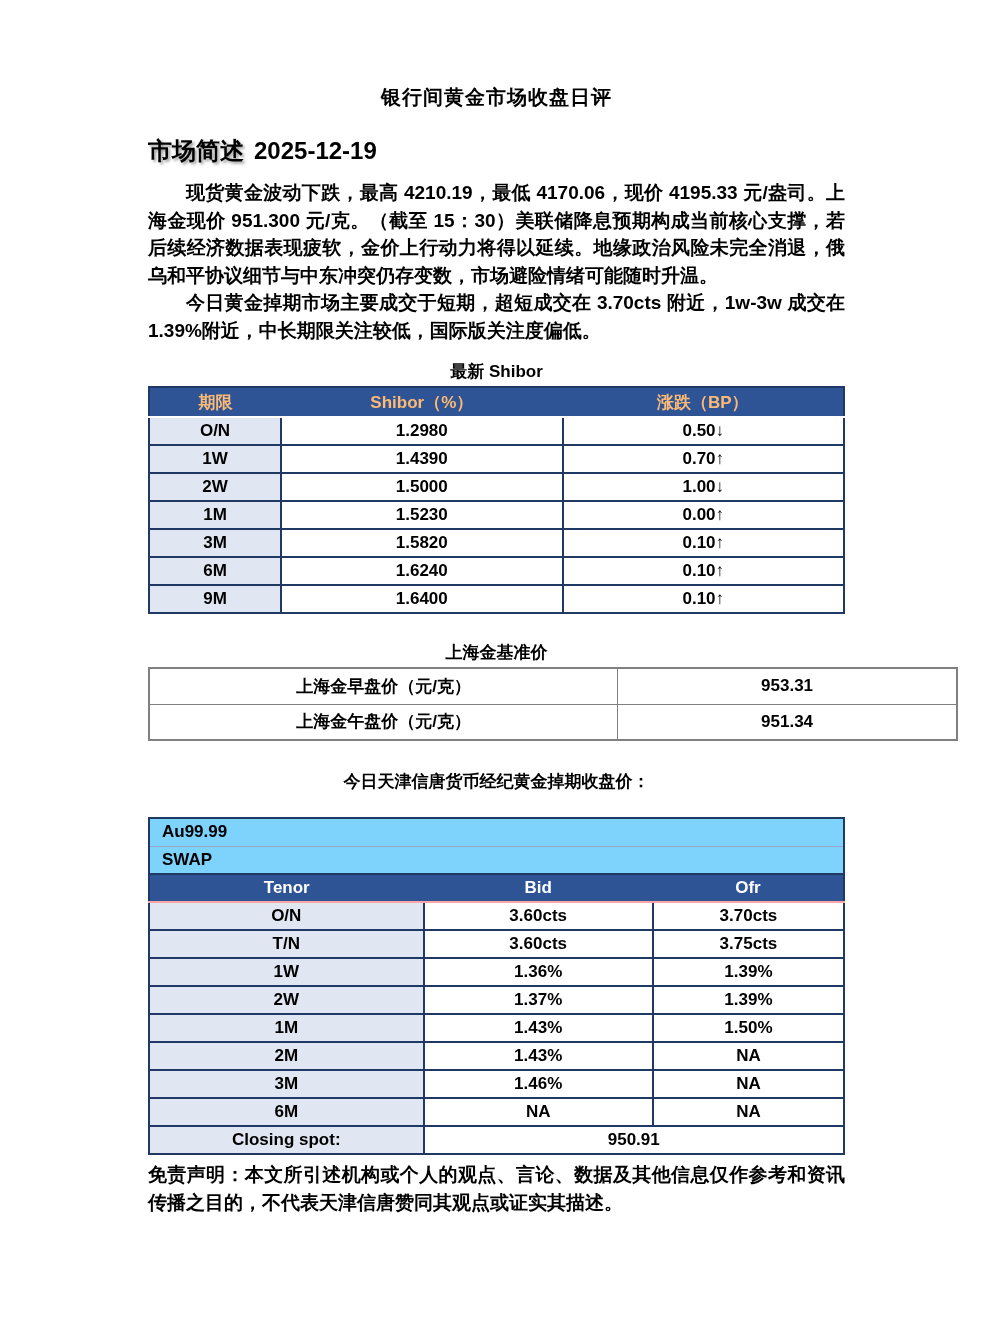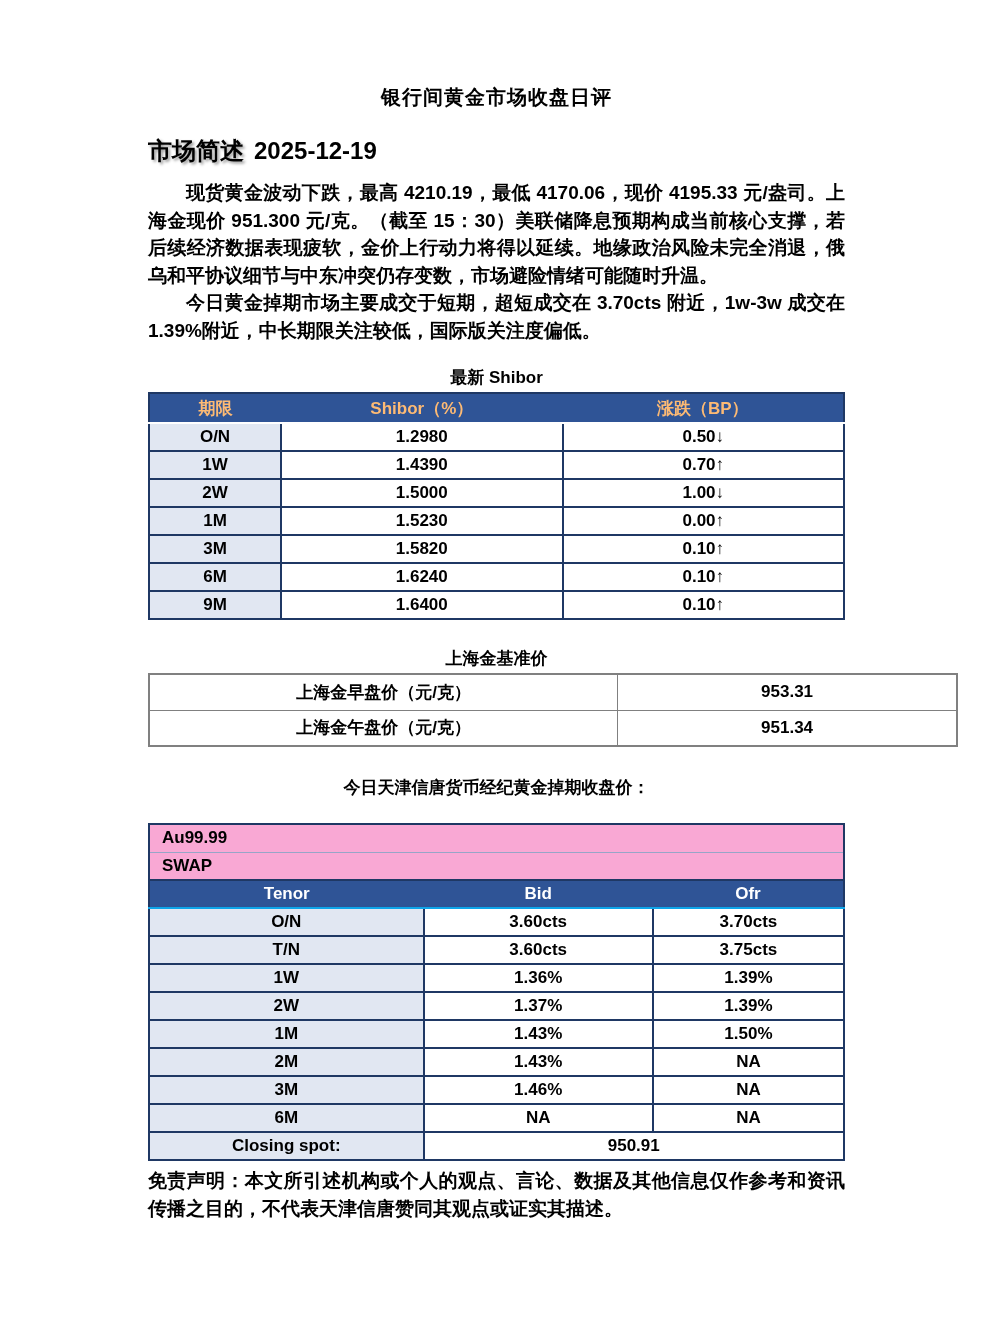--- a/index.html
+++ b/index.html
@@ -15,21 +15,21 @@
     font-size: 20px; font-weight: 700;
     text-align: center; margin: 0 0 24px 0; letter-spacing: 1px;
   }
   .section-heading { font-size: 24px; margin: 0 0 12px 0; }
   .section-heading .hl { text-shadow: 2px 2px 3px #9a9a9a; margin-right: 10px; }
   .body-para {
     font-size: 19px; line-height: 27.5px; margin: 0;
     text-align: justify; text-indent: 2em; font-weight: 700;
   }
   .tbl-caption { text-align: center; font-size: 17px; margin: 0; padding: 0; }
-  .cap-shibor    { margin-top: 22px;  margin-bottom: 3px; }
+  .cap-shibor    { margin-top: 16px;  margin-bottom: 3px; }
   .cap-benchmark { margin-top: 27px; margin-bottom: 3px; }
   .cap-swap      { margin-top: 29px; margin-bottom: 24px; }
 
   table { border-collapse: collapse; width: 100%; font-size: 17px; table-layout: fixed; }
 
   
   .shibor { border: 2px solid #1F3864; }
   .shibor th {
     background: #2F5496; color: #fdba74; font-weight: 700;
     height: 30px; border-bottom: 2px solid #ffffff;
@@ -37,26 +37,26 @@
   .shibor td { border: 2px solid #1F3864; height: 28px; text-align: center; }
   .shibor td.c1 { background: #E1E7F2; }
 
   
   .benchmark { width: 810px; margin: 0 auto; border: 2px solid #808080; }
   .benchmark td { border: 1.5px solid #808080; height: 36px; text-align: center; }
 
   
   .swap { border: 2px solid #1F3864; }
   .swap tr.group td {
-    background: #f9a8d4; text-align: left; padding-left: 12px;
+    background: #7dd3fc; text-align: left; padding-left: 12px;
     border: 1.5px solid #97A5C7; height: 28px;
   }
   .swap th {
     background: #2F5496; color: #fff; font-weight: 700;
-    height: 28px; border-top: 2px solid #1F3864; border-bottom: 2px solid #0ea5e9;
+    height: 28px; border-top: 2px solid #1F3864; border-bottom: 2px solid #fca5a5;
   }
   .swap td { border: 2px solid #1F3864; height: 28px; text-align: center; }
   .swap td.c1 { background: #E1E7F2; }
 
   .disclaimer {
     font-size: 19px; line-height: 28px; margin: 6px 0 0 0;
     text-align: justify; font-weight: 700;
   }
 </style>
 </head>

